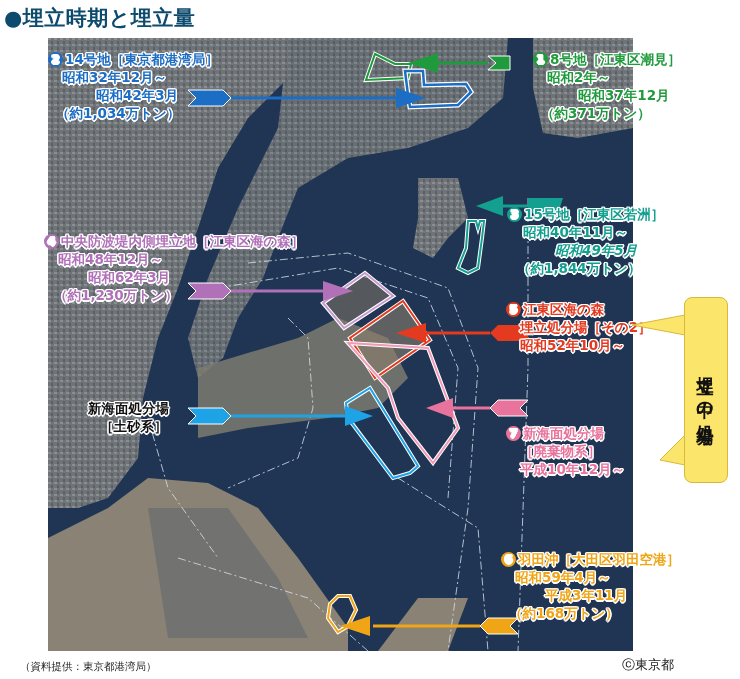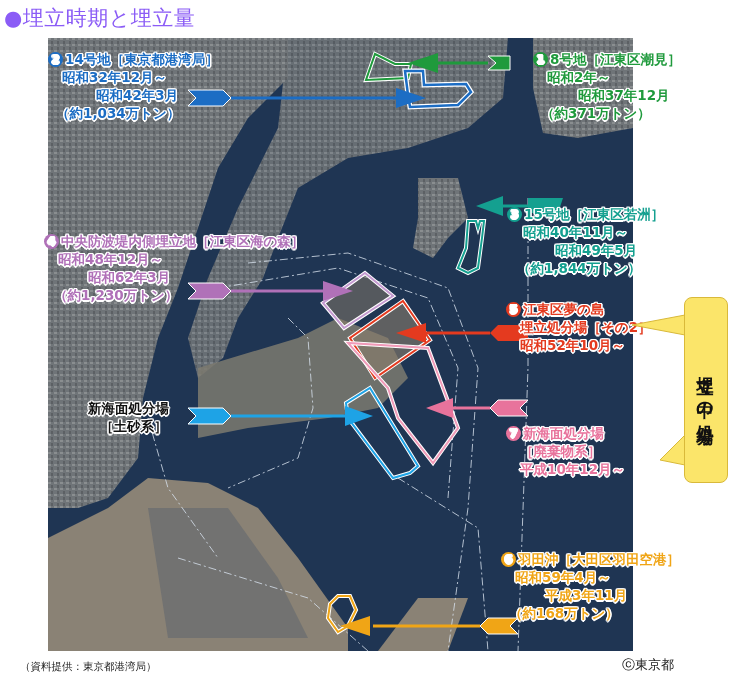--- a/index.html
+++ b/index.html
@@ -1,17 +1,17 @@
 <!DOCTYPE html>
 <html><head>
 <meta charset="utf-8">
 <style>
   html,body{margin:0;padding:0;background:#fff;}
   body{width:740px;height:679px;position:relative;overflow:hidden;font-family:"DejaVu Sans","Liberation Sans",sans-serif;}
-  .title{position:absolute;left:4px;top:4px;font-size:21px;font-weight:normal;color:#8b5cf6;letter-spacing:0.5px;}
+  .title{position:absolute;left:4px;top:4px;font-size:21px;font-weight:bold;color:#0c4a6e;letter-spacing:0.5px;}
   .map{position:absolute;left:48px;top:38px;width:585px;height:613px;background:#1f3553;overflow:hidden;}
   .map svg{position:absolute;left:0;top:0;}
   .lbl{position:absolute;font-weight:bold;font-size:13.5px;line-height:18px;white-space:nowrap;
        paint-order:stroke fill;}
   .lbl span{display:block;}
   .num{display:inline-block;width:15px;height:15px;border-radius:50%;color:#fff;font-size:11px;line-height:15px;text-align:center;margin-right:2px;vertical-align:1px;}
   .green{color:#1f9a3c;text-shadow:-1.5px 0 #fff,1.5px 0 #fff,0 -1.5px #fff,0 1.5px #fff,1px 1px #fff,-1px -1px #fff,1px -1px #fff,-1px 1px #fff;}
   .blue{color:#1c6dc4;text-shadow:-1.5px 0 #fff,1.5px 0 #fff,0 -1.5px #fff,0 1.5px #fff,1px 1px #fff,-1px -1px #fff,1px -1px #fff,-1px 1px #fff;}
   .teal{color:#14a090;text-shadow:-1.5px 0 #fff,1.5px 0 #fff,0 -1.5px #fff,0 1.5px #fff,1px 1px #fff,-1px -1px #fff,1px -1px #fff,-1px 1px #fff;}
   .purple{color:#b071b8;text-shadow:-1.5px 0 #fff,1.5px 0 #fff,0 -1.5px #fff,0 1.5px #fff,1px 1px #fff,-1px -1px #fff,1px -1px #fff,-1px 1px #fff;}
@@ -141,33 +141,33 @@
 <div class="lbl green" style="left:533px;top:50px;">
   <span><i class="num" style="background:#1f9a3c;font-style:normal;">1</i><b>8号地［江東区潮見］</b></span>
   <span style="padding-left:14px;">昭和2年～</span>
   <span style="padding-left:45px;">昭和37年12月</span>
   <span style="padding-left:8px;">（約371万トン）</span>
 </div>
 
 <div class="lbl teal" style="left:507px;top:205px;">
   <span><i class="num" style="background:#14a090;font-style:normal;">3</i><b>15号地［江東区若洲］</b></span>
   <span style="padding-left:16px;">昭和40年11月～</span>
-  <span style="padding-left:48px;">昭和49年5月</span>
+  <span style="padding-left:48px;font-style:italic;">昭和49年5月</span>
   <span style="padding-left:10px;">（約1,844万トン）</span>
 </div>
 
 <div class="lbl purple" style="left:44px;top:232px;">
   <span><i class="num" style="background:#b071b8;font-style:normal;">4</i><b>中央防波堤内側埋立地［江東区海の森］</b></span>
   <span style="padding-left:14px;">昭和48年12月～</span>
   <span style="padding-left:44px;">昭和62年3月</span>
   <span style="padding-left:10px;">（約1,230万トン）</span>
 </div>
 
 <div class="lbl red" style="left:506px;top:300px;">
-  <span><i class="num" style="background:#e43a1f;font-style:normal;">5</i><b>江東区夢の島</b></span>
+  <span><i class="num" style="background:#e43a1f;font-style:normal;">5</i><b>江東区海の森</b></span>
   <span style="padding-left:14px;">埋立処分場［その2］</span>
   <span style="padding-left:14px;">昭和52年10月～</span>
 </div>
 
 <div class="lbl black" style="left:88px;top:399px;">
   <span>新海面処分場</span>
   <span style="padding-left:12px;">［土砂系］</span>
 </div>
 
 <div class="lbl pink" style="left:506px;top:424px;">

